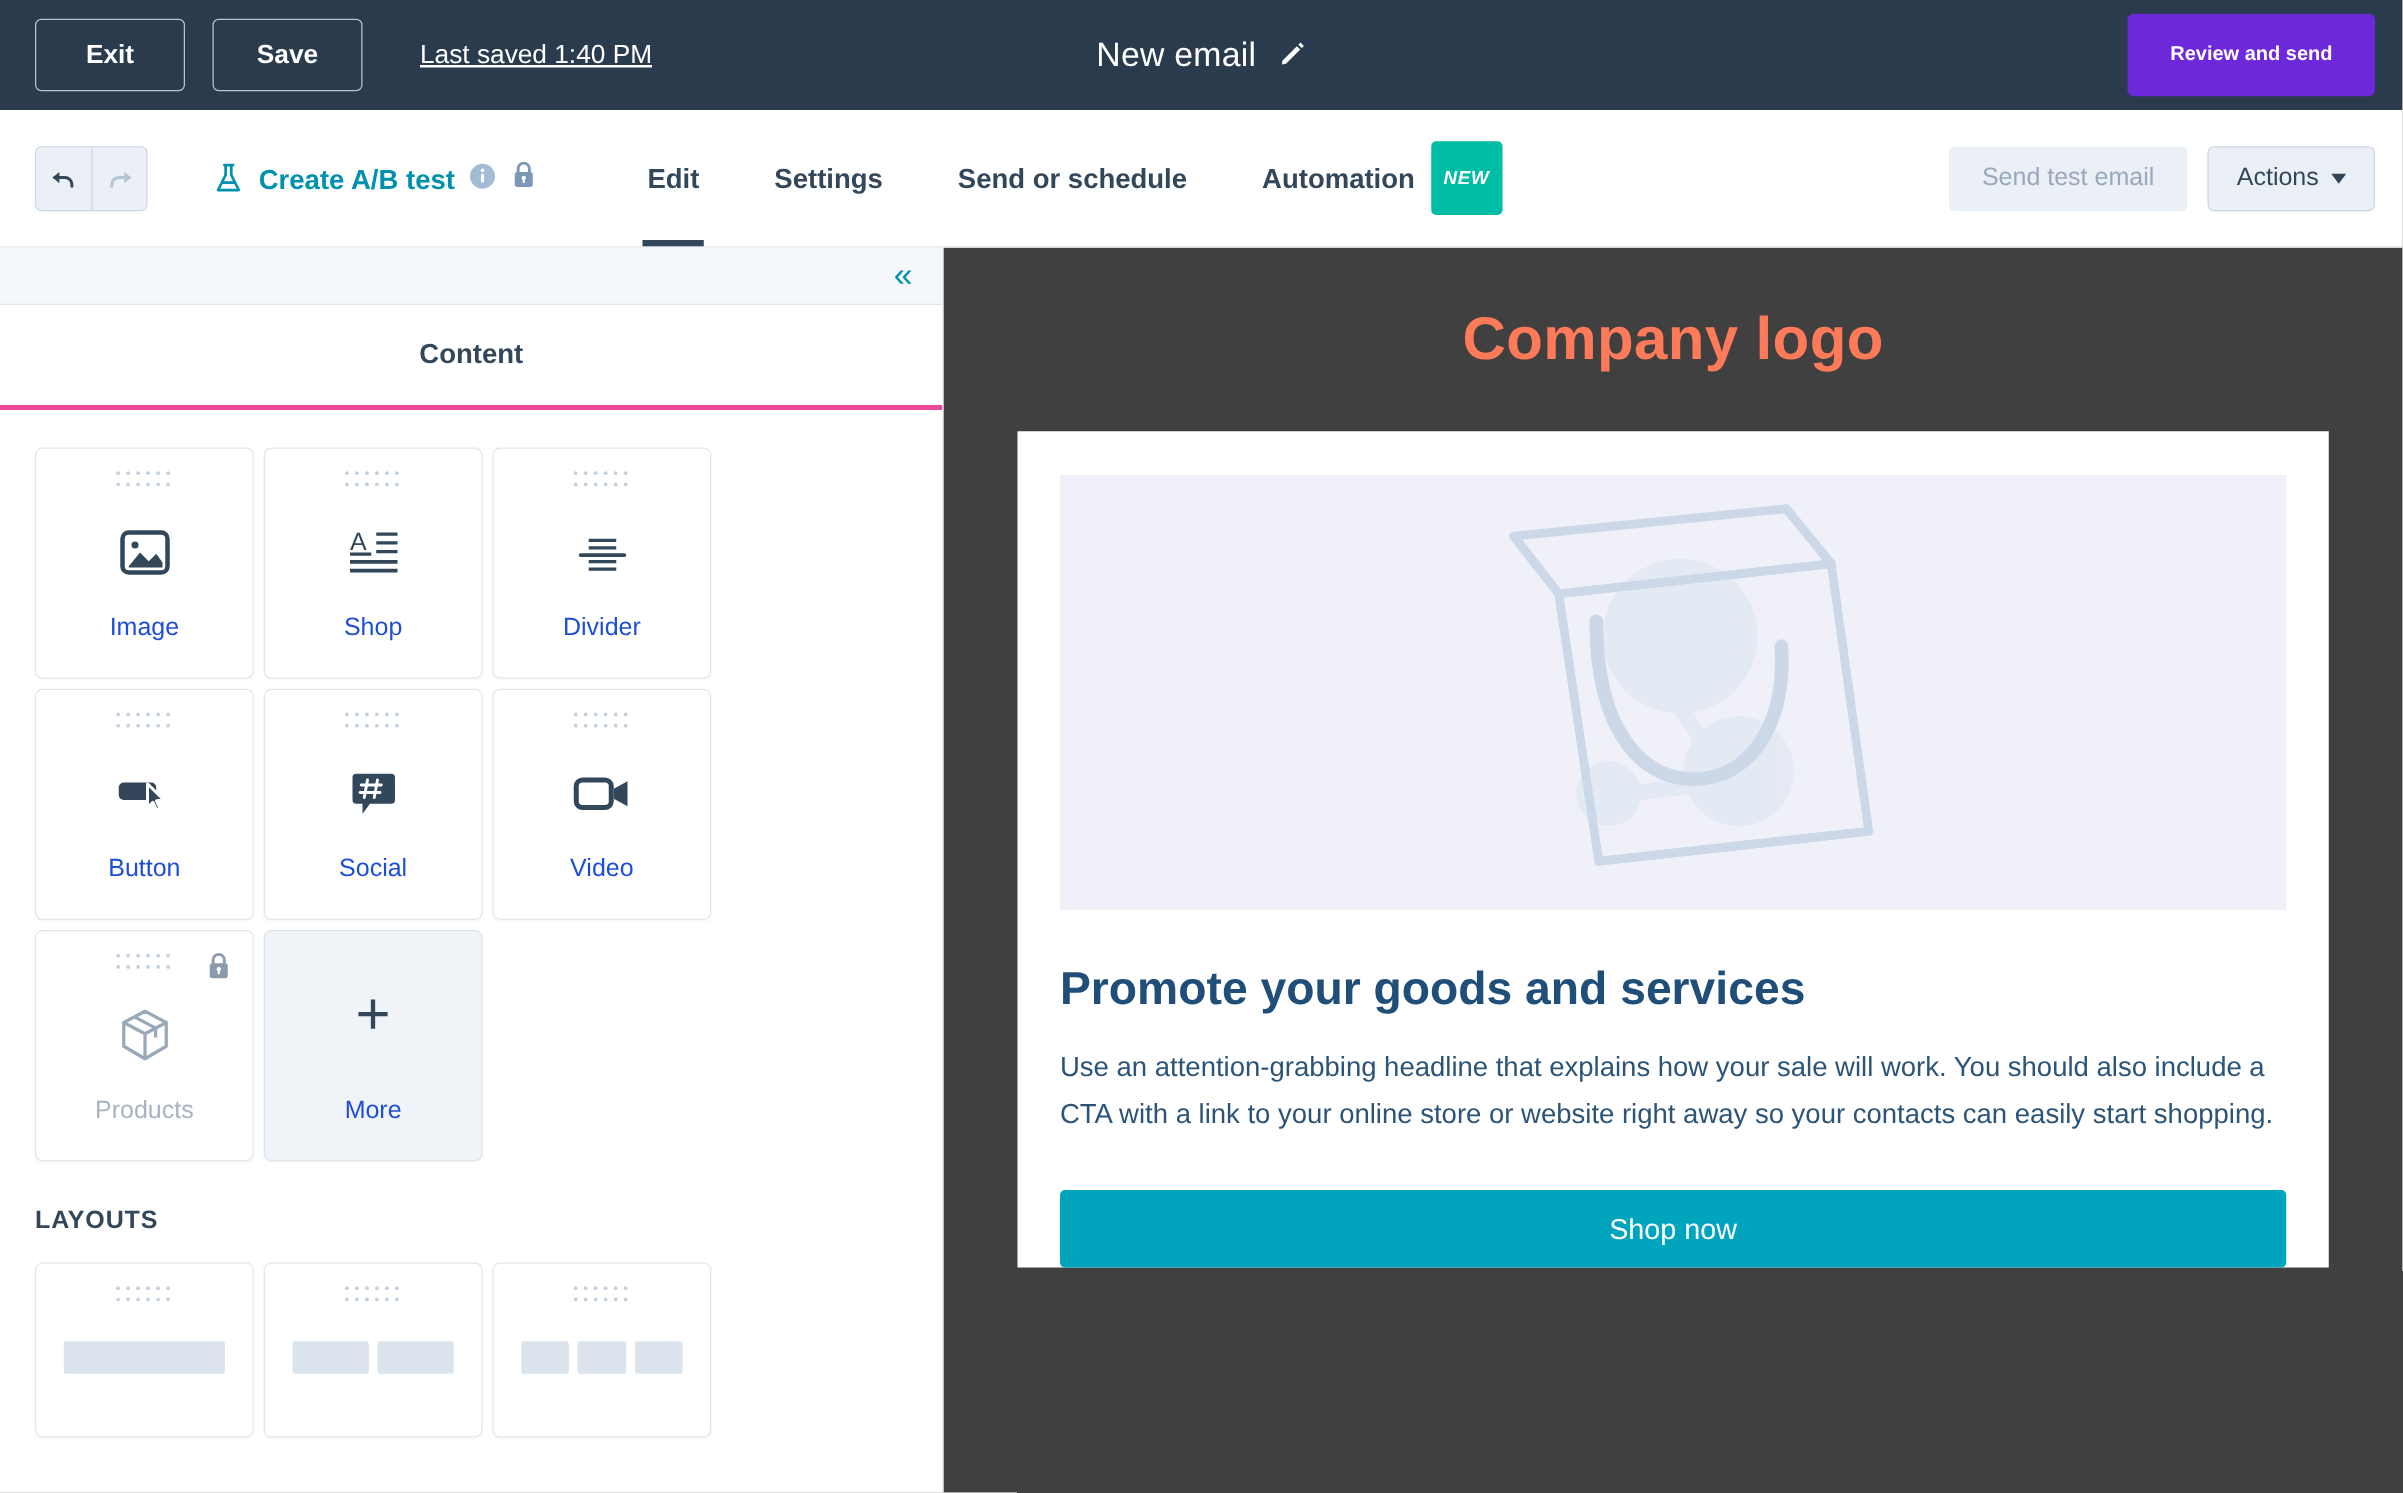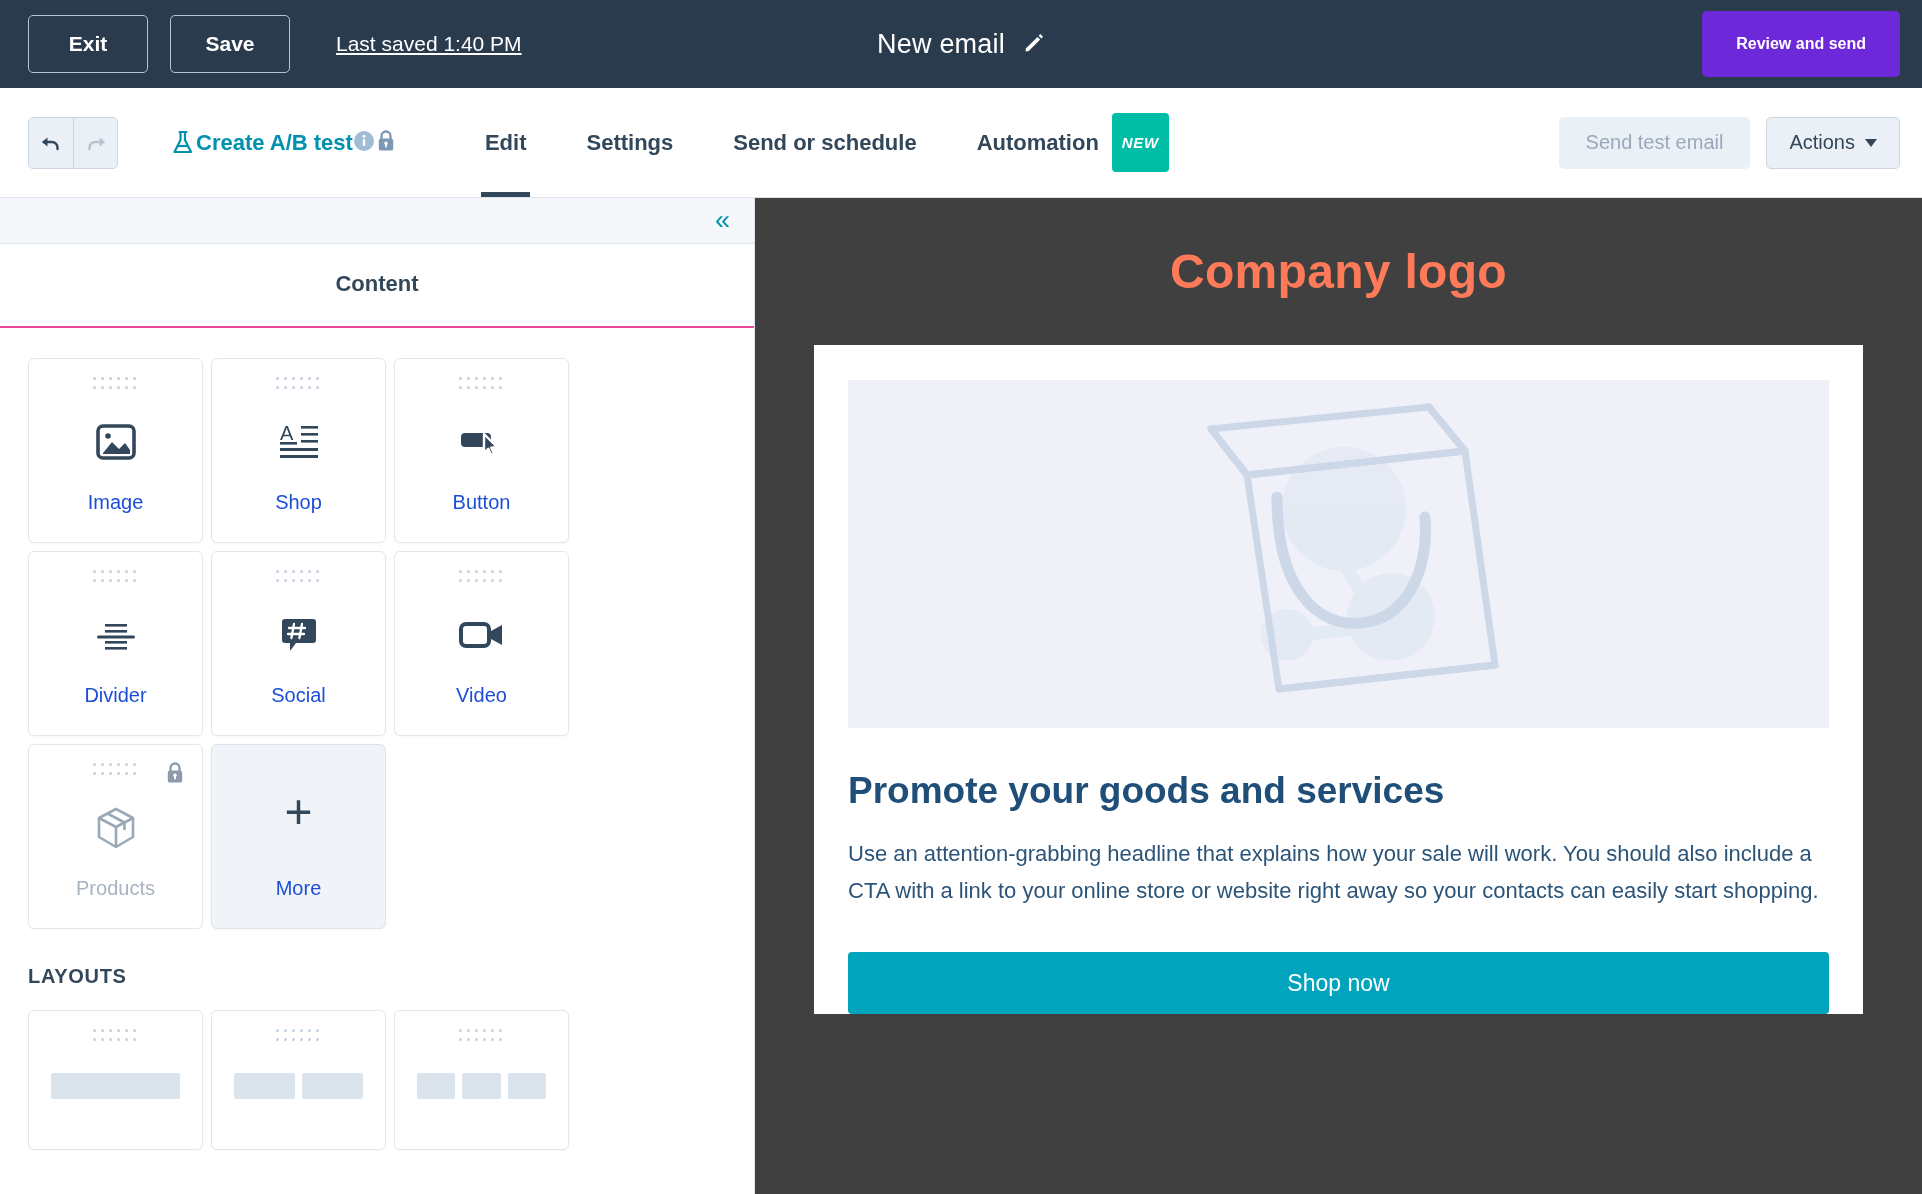--- a/index.html
+++ b/index.html
@@ -54,21 +54,21 @@
     display: flex; border: 1px solid #cbd6e2; border-radius: 5px;
     overflow: hidden; background: #eaf0f6; height: 52px;
   }
   .undo-btn {
     width: 44px; height: 100%; display: flex; align-items: center;
     justify-content: center; cursor: pointer; background: #eaf0f6;
   }
   .undo-btn + .undo-btn { border-left: 1px solid #cbd6e2; }
 
   .abtest {
-    display: flex; align-items: center; 
+    display: flex; align-items: flex-end; gap: 11px;
     margin-left: 52px; cursor: pointer;
   }
   .abtest-label { color: #0091ae; font-size: 22px; font-weight: 700; }
   .flask-icon { width: 26px; height: 28px; display: block; }
   .info-icon, .lock-icon-nav { display: block; }
 
   .navtabs { display: flex; align-items: center; margin-left: 58px; height: 100%; }
   .navtab {
     position: relative; height: 100%; display: flex; align-items: center;
     padding: 0 30px; font-size: 22px; font-weight: 700; color: #33475b;
@@ -112,21 +112,21 @@
   }
   .sidebar-collapse-bar {
     height: 46px; background: #f5f8fa; border-bottom: 1px solid #dfe3eb;
     display: flex; align-items: center; justify-content: flex-end;
     padding-right: 24px;
   }
   .collapse-icon {
     color: #0091ae; font-size: 27px; line-height: 1; cursor: pointer;
     font-family: "Liberation Sans", sans-serif;
   }
-  .sb-tabs { display: flex; height: 84px; border-bottom: 2px solid #ec4899; }
+  .sb-tabs { display: flex; height: 84px; border-bottom: 4px solid #ec4899; }
   .sb-tab {
     flex: 1; display: flex; align-items: center; justify-content: center;
     font-size: 22px; cursor: pointer;
   }
   .sb-tab.active { background: #fff; color: #33475b; font-weight: 700; border-bottom: 2px solid #fff; }
   .sb-tab.inactive {
     background: #f5f8fa; color: #33475b; font-weight: 400;
     border-left: 1px solid #dfe3eb; border-bottom: 1px solid #dfe3eb;
   }
   .sb-body { flex: 1; overflow: hidden; padding: 30px 28px 0 28px; }
@@ -379,53 +379,53 @@
               <i></i>
               <i></i>
               <i></i>
               <i></i>
               <i></i>
               <i></i>
               <i></i>
               <i></i>
             </div>
           <div class="module-icon">
-            <svg width="48" height="44" viewBox="0 0 48 44">
-                <rect x="3" y="13" width="30" height="14" rx="4" fill="#33475b"></rect>
-                <path d="M26 14 L26 33 L30.3 28.8 L33.2 35 L36 33.6 L33.2 27.6 L39 27 Z" fill="#33475b" stroke="#ffffff" stroke-width="2.4" stroke-linejoin="round"></path>
-              </svg>
-          </div>
-          <div class="module-label">Button</div>
-        </div>
-
-        <div class="module-card">
-          <div class="drag-dots">
-              <i></i>
-              <i></i>
-              <i></i>
-              <i></i>
-              <i></i>
-              <i></i>
-              <i></i>
-              <i></i>
-              <i></i>
-              <i></i>
-              <i></i>
-              <i></i>
-            </div>
-          <div class="module-icon">
             <svg width="44" height="44" viewBox="0 0 44 44">
                 <rect x="11" y="11" width="22" height="2.6" fill="#33475b"></rect>
                 <rect x="11" y="17" width="22" height="2.6" fill="#33475b"></rect>
                 <rect x="3" y="22.5" width="38" height="3" rx="1.5" fill="#33475b"></rect>
                 <rect x="11" y="28" width="22" height="2.6" fill="#33475b"></rect>
                 <rect x="11" y="34" width="22" height="2.6" fill="#33475b"></rect>
               </svg>
           </div>
           <div class="module-label">Divider</div>
+        </div>
+
+        <div class="module-card">
+          <div class="drag-dots">
+              <i></i>
+              <i></i>
+              <i></i>
+              <i></i>
+              <i></i>
+              <i></i>
+              <i></i>
+              <i></i>
+              <i></i>
+              <i></i>
+              <i></i>
+              <i></i>
+            </div>
+          <div class="module-icon">
+            <svg width="48" height="44" viewBox="0 0 48 44">
+                <rect x="3" y="13" width="30" height="14" rx="4" fill="#33475b"></rect>
+                <path d="M26 14 L26 33 L30.3 28.8 L33.2 35 L36 33.6 L33.2 27.6 L39 27 Z" fill="#33475b" stroke="#ffffff" stroke-width="2.4" stroke-linejoin="round"></path>
+              </svg>
+          </div>
+          <div class="module-label">Button</div>
         </div>
 
         <div class="module-card">
           <div class="drag-dots">
               <i></i>
               <i></i>
               <i></i>
               <i></i>
               <i></i>
               <i></i>

